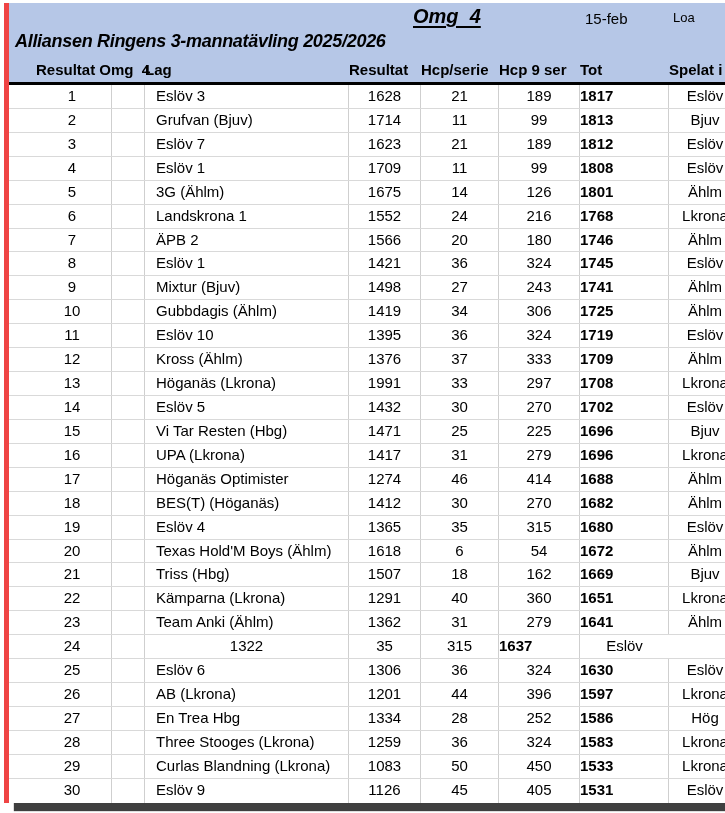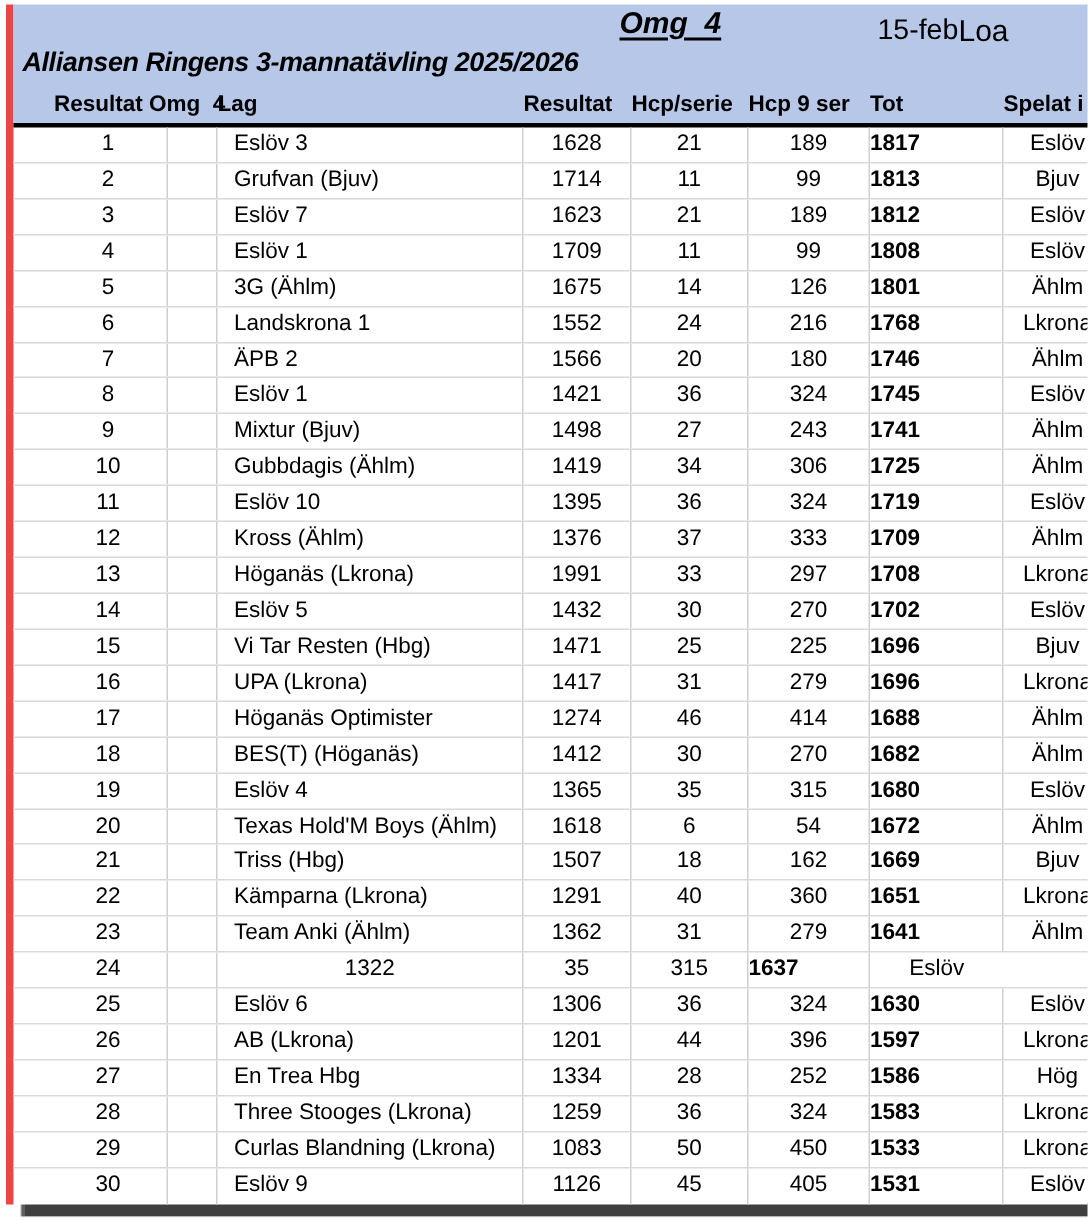--- a/index.html
+++ b/index.html
@@ -22,22 +22,22 @@
   
   .topbar{
     position:relative;height:79px;background:var(--header-bg);
   }
   .round-label{
     position:absolute;left:404px;top:2px;
     font-size:20px;font-weight:bold;font-style:italic;
     text-decoration:underline;text-decoration-thickness:2px;text-underline-offset:3px;
     white-space:pre;
   }
-  .date-label{position:absolute;left:576px;top:7px;font-size:19px;}
-  .sig-label{position:absolute;left:630px;top:7px;font-size:20px;}
+  .date-label{position:absolute;left:576px;top:7px;font-size:15px;}
+  .sig-label{position:absolute;left:664px;top:7px;font-size:13px;}
   .sheet-title{
     position:absolute;left:6px;top:28px;
     font-size:18px;font-weight:bold;font-style:italic;letter-spacing:-0.3px;
     white-space:nowrap;
   }
   
   .grid-cols{
     display:grid;
     grid-template-columns:79px 33px 204px 72px 78px 81px 89px 72px;
     padding-left:24px;

